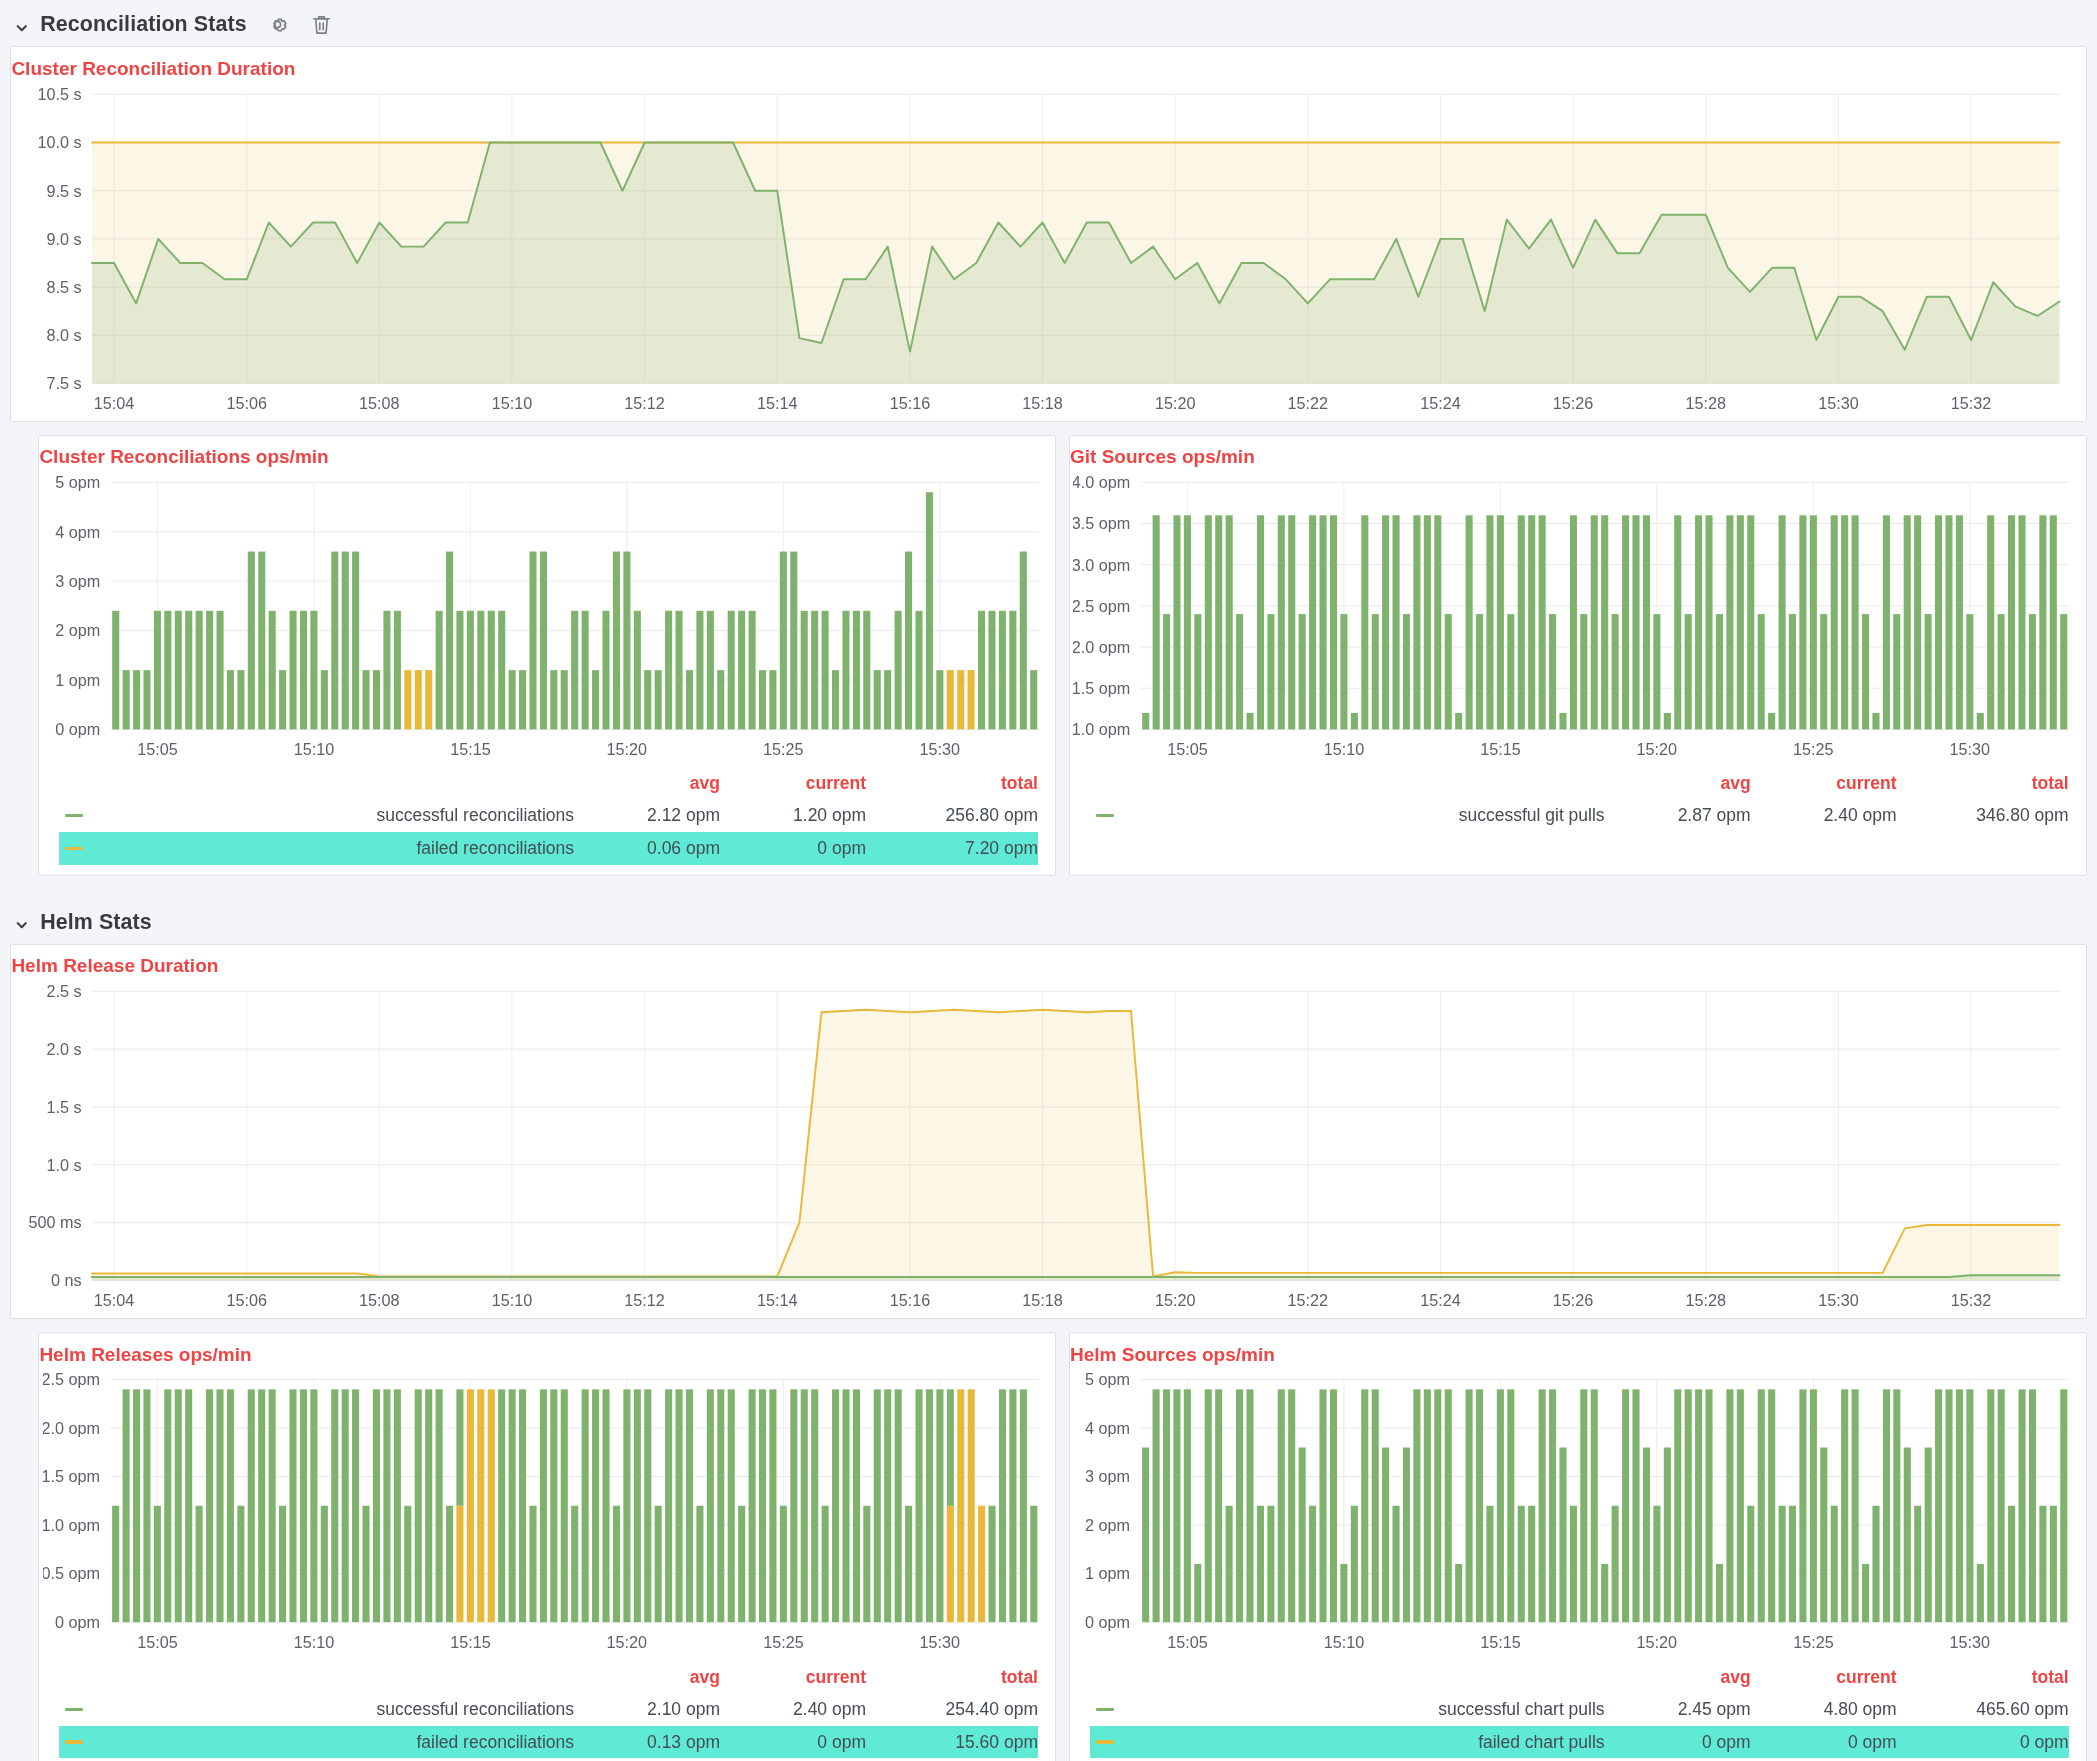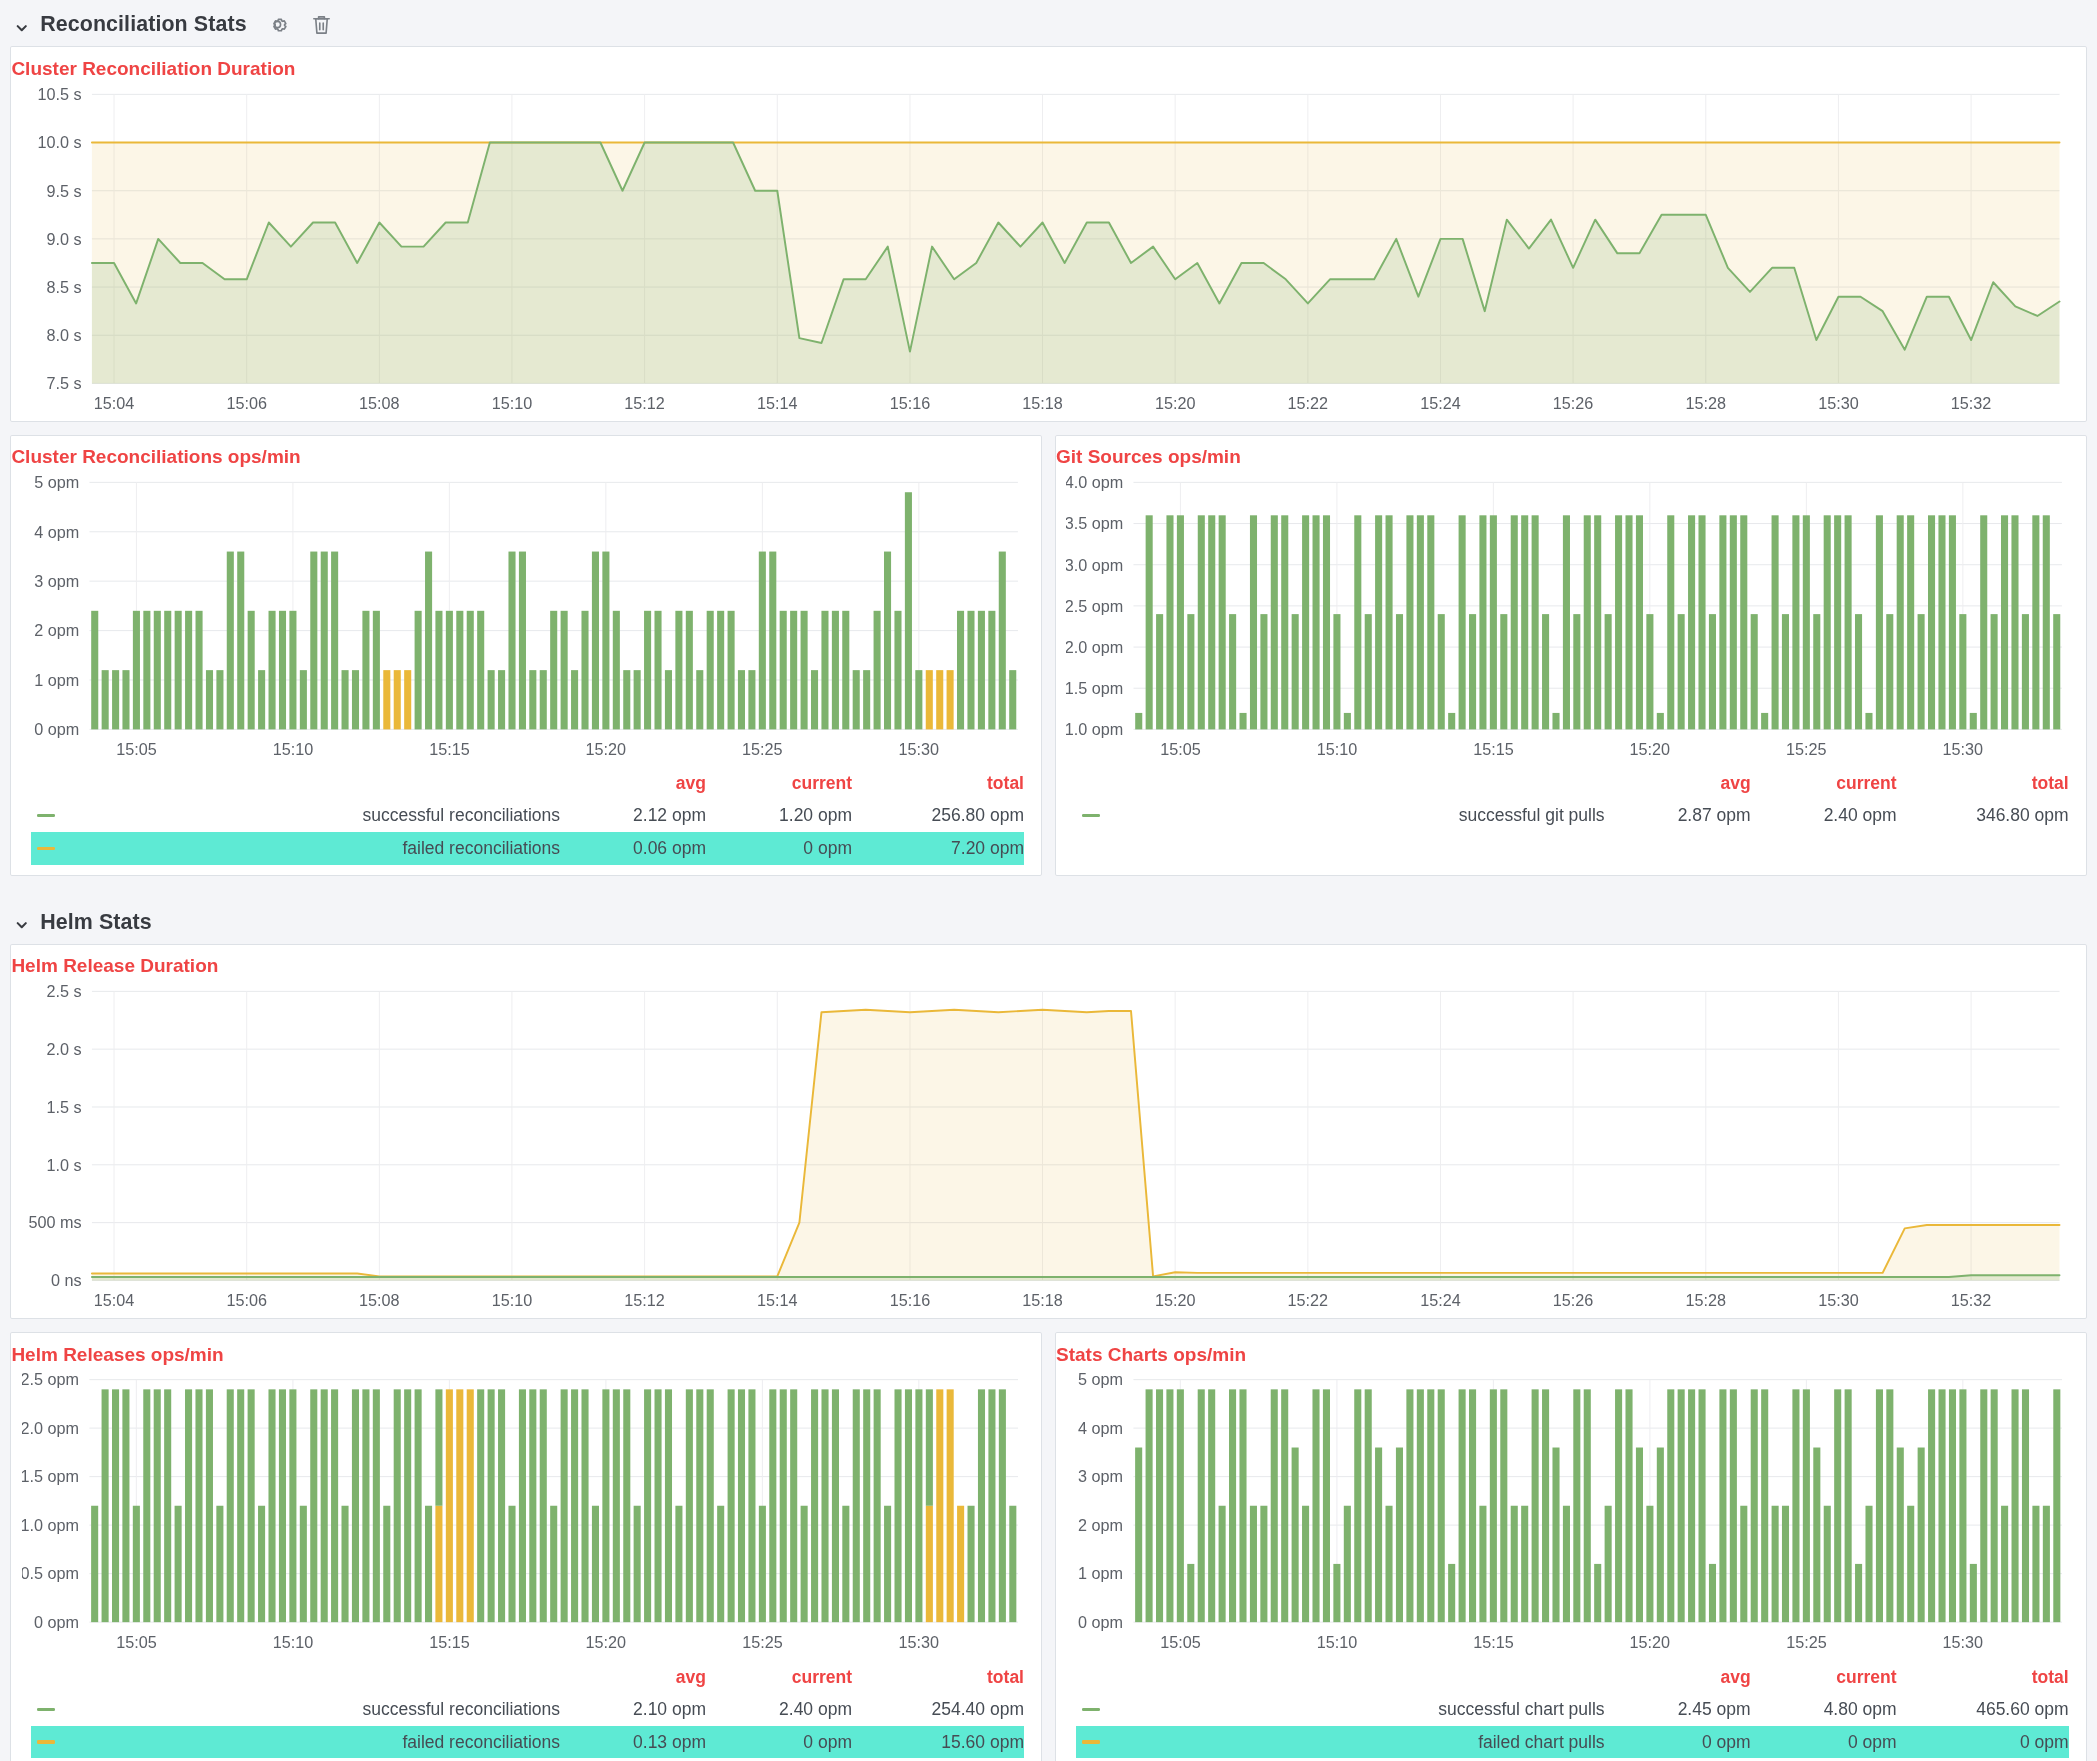--- a/index.html
+++ b/index.html
@@ -30,21 +30,21 @@
   }
   .panel-title {
     text-align: left;
     font-size: 19px;
     font-weight: 700;
     color: #ef4444;
     padding: 10.4px 0 3.9px 0;
   }
   .panel svg.chart { display: block; margin: 0 auto; }
 
-  .row2 { display: flex; gap: 13px; margin-bottom: 13px; }
+  .row2 { display: flex; gap: 13px; margin-bottom: 13px; margin-left: 28px; }
   .half { flex: 1 1 0; min-width: 0; }
 
   .legend { padding: 5.2px 17px 10.4px 19.5px; font-size: 17.5px; color: #464c54; }
   .lhead { display: flex; justify-content: flex-end; padding: 1.3px 0 5.2px 0; font-weight: 700; }
   .lhead .col { color: #ef4444; cursor: pointer; }
   .col { width: 146px; text-align: right; flex: 0 0 auto; }
   .col.total { width: 172px; }
   .lrow { display: flex; align-items: center; padding: 5.8px 0; }
   .lrow.alt { background: #5eead4; }
   .dash { width: 17.5px; height: 3.2px; border-radius: 1.3px; margin: 0 10.4px 0 6.5px; flex: 0 0 auto; }
@@ -604,21 +604,21 @@
           <span class="dash" style="background: rgb(234, 184, 57);"></span>
           <span class="lbl">failed reconciliations</span>
           <span class="col">0.13 opm</span>
           <span class="col">0 opm</span>
           <span class="col total">15.60 opm</span>
         </div>
       </div>
     </div>
 
     <div class="panel half">
-      <div class="panel-title">Stats Charts ops/min</div>
+      <div class="panel-title">Helm Sources ops/min</div>
       <svg class="chart" width="1009" height="291" viewBox="0 0 1556 448">
           <line x1="104" y1="390.0" x2="1536" y2="390.0" stroke="#e6e8eb" stroke-width="1.5"></line>
           <line x1="104" y1="315.2" x2="1536" y2="315.2" stroke="#e6e8eb" stroke-width="1.5"></line>
           <line x1="104" y1="240.4" x2="1536" y2="240.4" stroke="#e6e8eb" stroke-width="1.5"></line>
           <line x1="104" y1="165.6" x2="1536" y2="165.6" stroke="#e6e8eb" stroke-width="1.5"></line>
           <line x1="104" y1="90.8" x2="1536" y2="90.8" stroke="#e6e8eb" stroke-width="1.5"></line>
           <line x1="104" y1="16.0" x2="1536" y2="16.0" stroke="#e6e8eb" stroke-width="1.5"></line>
           <line x1="176.4" y1="16" x2="176.4" y2="390" stroke="#ededf0" stroke-width="1.5"></line>
           <line x1="417.8" y1="16" x2="417.8" y2="390" stroke="#ededf0" stroke-width="1.5"></line>
           <line x1="659.1" y1="16" x2="659.1" y2="390" stroke="#ededf0" stroke-width="1.5"></line>

